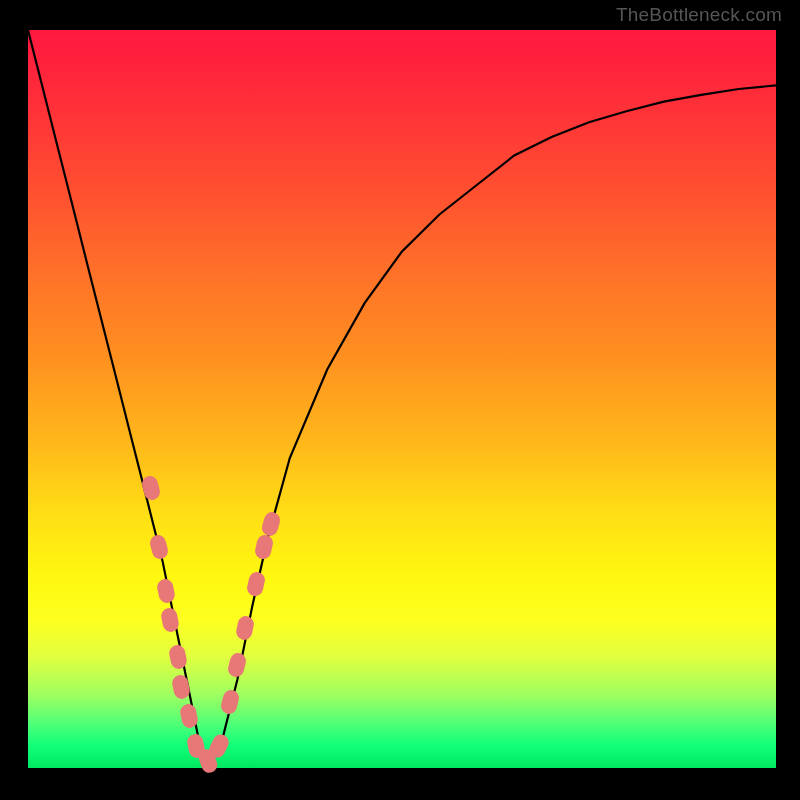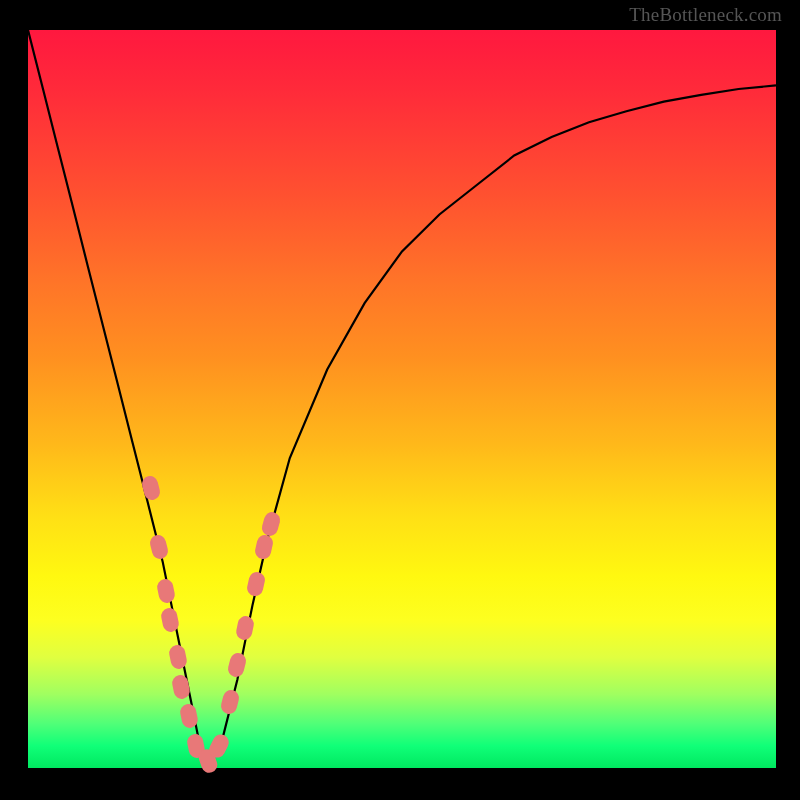--- a/index.html
+++ b/index.html
@@ -2,21 +2,21 @@
 <html><head>
   <meta charset="utf-8">
   <style>
     * { margin: 0; padding: 0; box-sizing: border-box; }
     body { width: 800px; height: 800px; overflow: hidden; background: #fff; }
     .container { width: 800px; height: 800px; position: relative; background: #000; }
     .watermark {
       position: absolute;
       top: 4px;
       right: 18px;
-      font-family: Liberation Serif, serif;
+      font-family: Liberation Sans, sans-serif;
       font-size: 19px;
       color: #555;
       font-weight: 500;
       letter-spacing: 0.2px;
     }
     .plot-area {
       position: absolute;
       left: 28px;
       top: 30px;
       width: 748px;

